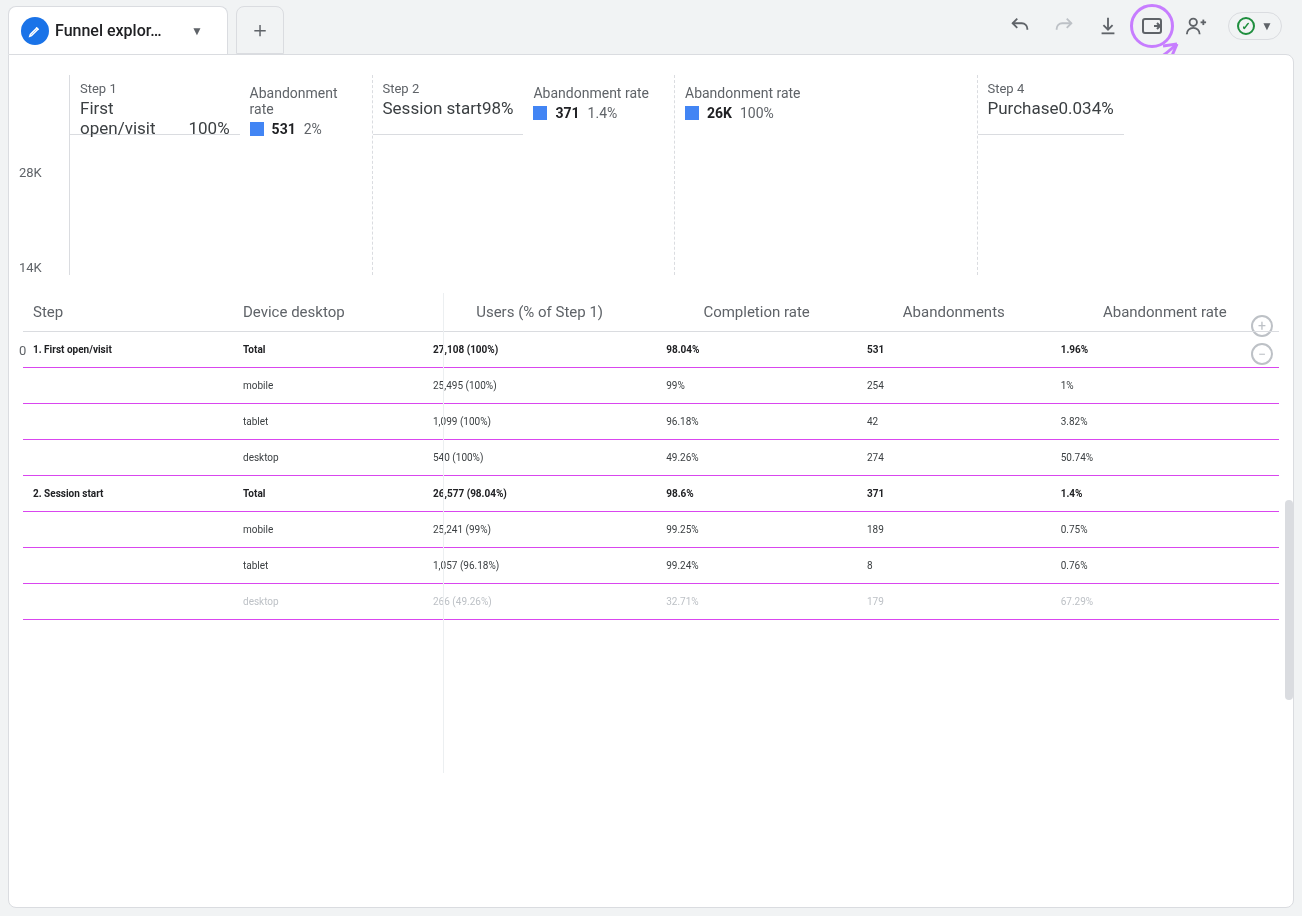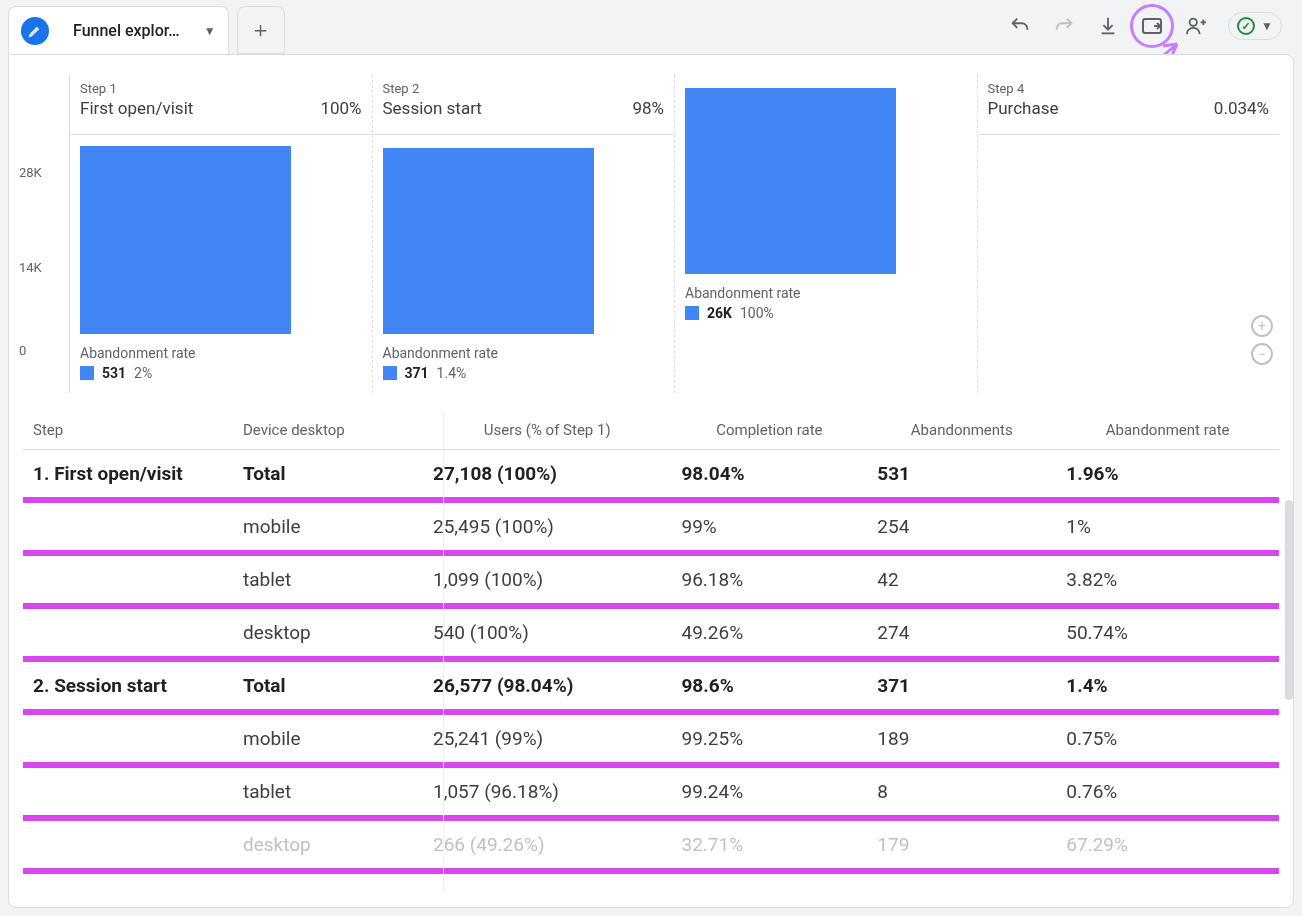--- a/index.html
+++ b/index.html
@@ -1,62 +1,62 @@
 <!DOCTYPE html>
 <html><head>
 <meta charset="utf-8">
 <style>
   *{box-sizing:border-box;margin:0;padding:0}
   body{font-family:Roboto,Arial,sans-serif;background:#f1f3f4;color:#3c4043;font-size:14px;overflow:hidden}
   .app{width:1302px;height:916px;background:#f1f3f4;position:relative}
   
   .topbar{height:58px;display:flex;align-items:flex-start;padding:6px 8px 0 8px;gap:8px}
-  .tab{background:#fff;border:1px solid #dadce0;border-radius:8px 8px 0 0;height:48px;display:flex;align-items:center;padding:0 12px;min-width:220px;gap:24px;border-bottom:none}
+  .tab{background:#fff;border:1px solid #dadce0;border-radius:8px 8px 0 0;height:48px;display:flex;align-items:center;padding:0 12px;min-width:220px;gap:6px;border-bottom:none}
   .tab-icon{width:28px;height:28px;background:#1a73e8;border-radius:50%;display:flex;align-items:center;justify-content:center}
   .tab-title{font-size:16px;font-weight:500;color:#202124;flex:1;white-space:nowrap;overflow:hidden;text-overflow:ellipsis;max-width:130px}
   .chev{color:#5f6368;font-size:12px}
   .addtab{width:48px;height:48px;border:1px solid #dadce0;border-radius:8px 8px 0 0;display:flex;align-items:center;justify-content:center;background:#f1f3f4;color:#5f6368;font-size:22px}
   .spacer{flex:1}
   .toolbar{display:flex;align-items:center;gap:20px;padding-right:12px;padding-top:6px;position:relative}
   .ticon{width:24px;height:24px;color:#5f6368;display:flex;align-items:center;justify-content:center;cursor:pointer}
   .ticon.redo{color:#bdc1c6}
   .status-pill{display:flex;align-items:center;gap:6px;border:1px solid #dadce0;border-radius:16px;padding:4px 8px}
   .status-check{width:18px;height:18px;border:2px solid #1e8e3e;border-radius:50%;display:flex;align-items:center;justify-content:center;color:#1e8e3e;font-size:11px;font-weight:bold}
   
   .hl-circle{position:absolute;width:44px;height:44px;border:3px solid #c77dff;border-radius:50%;pointer-events:none}
   .hl-arrow{position:absolute;pointer-events:none}
   
   .card{position:absolute;left:8px;right:8px;top:54px;bottom:8px;background:#fff;border:1px solid #dadce0;border-radius:0 8px 8px 8px;padding:20px 14px 0 14px;overflow:hidden}
   
   .funnel{display:flex;margin-left:46px}
   .ylabels{position:absolute;left:14px;top:110px;height:190px;width:40px;color:#5f6368;font-size:13px}
   .ylabels div{position:absolute;right:4px;width:100%}
-  .step{flex:1;border-left:1px dashed #dadce0;display:flex;flex-direction:column}
+  .step{flex:1;border-left:1px dashed #dadce0;display:flex;flex-direction:row}
   .step:first-child{border-left:1px solid #dadce0}
   .step-hdr{border-bottom:1px solid #dadce0;padding:6px 10px 8px 10px;height:60px}
   .step-hdr .lbl{color:#5f6368;font-size:13px;margin-bottom:2px}
-  .step-hdr .row{display:flex;justify-content:space-between;align-items:center}
+  .step-hdr .row{display:flex;justify-content:space-between;align-items:flex-end}
   .step-hdr .name{font-size:17px;color:#3c4043}
   .step-hdr .pct{font-size:17px;color:#3c4043}
   .bar-area{height:200px;position:relative;border-bottom:1px solid transparent}
   .bar{position:absolute;left:10px;bottom:0;width:70%;background:#4285f4}
   .ab{padding:10px 10px 12px 10px}
   .ab-title{color:#5f6368;font-size:14px;margin-bottom:4px}
   .ab-row{display:flex;align-items:center;gap:8px}
   .ab-sq{width:14px;height:14px;background:#4285f4}
   .ab-cnt{font-weight:700;color:#202124}
   .ab-pct{color:#5f6368}
   .zoom{position:absolute;right:20px;top:260px;display:flex;flex-direction:column;gap:6px}
   .zbtn{width:22px;height:22px;border:2px solid #bdc1c6;border-radius:50%;display:flex;align-items:center;justify-content:center;color:#bdc1c6;font-size:14px}
   
   .tbl-wrap{margin-top:18px;position:relative;height:480px;overflow:hidden}
   table{width:100%;border-collapse:collapse}
   th{text-align:left;font-weight:400;color:#5f6368;padding:10px 10px;border-bottom:1px solid #dadce0;font-size:15px}
   th.r{text-align:center}
-  td{padding:12px 10px;border-bottom:6px solid #d946ef;font-size:19px;color:#3c4043}
+  td{padding:12px 10px;border-bottom:1px solid #d946ef;font-size:10px;color:#3c4043}
   td.r{text-align:left}
   tr.total td{font-weight:700;color:#202124}
   tr.faded td{color:#bdc1c6}
   .col-step{width:210px}
   .col-dev{width:190px}
   
   .tbl-wrap::before{content:"";position:absolute;top:0;bottom:0;left:420px;width:0;border-left:1px solid #eceff1}
   .scrollbar{position:absolute;right:0;top:445px;width:8px;height:200px;background:#dadce0;border-radius:4px}
 </style>
 </head>

